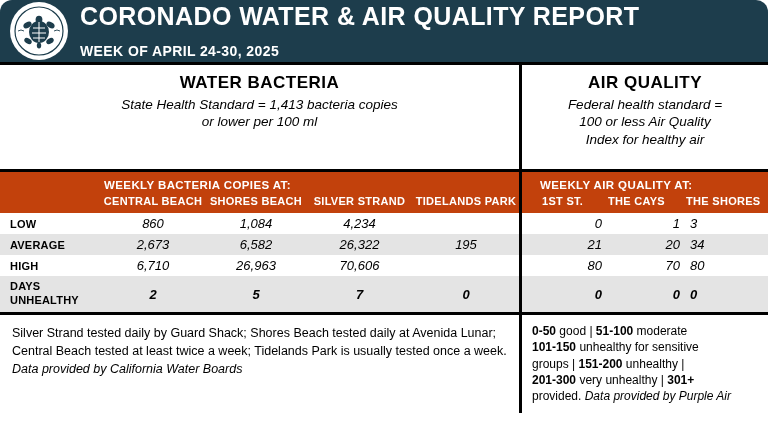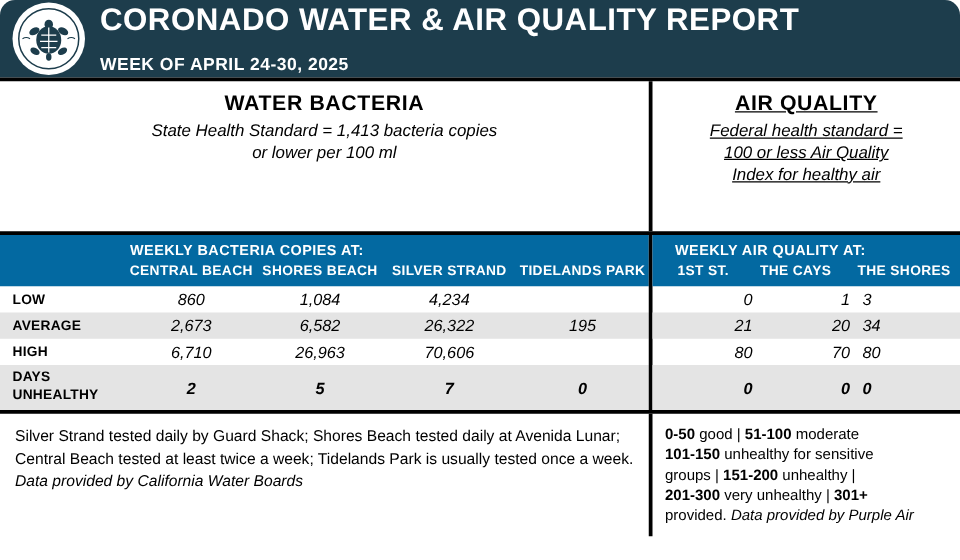--- a/index.html
+++ b/index.html
@@ -66,25 +66,25 @@
     font-weight: bold;
     letter-spacing: 0.5px;
     margin-bottom: 3px;
   }
   .tb-sub {
     font-size: 13.5px;
     font-style: italic;
     line-height: 1.28;
   }
   .left-title { height: 92px; }
-  .right-title { height: 120px; text-decoration: underline; }
+  .right-title { height: 104px; }
 
   
   .band {
-    background: #0369a1;
+    background: #c2410c;
     color: #ffffff;
   }
   .band-top {
     font-size: 11.5px;
     font-weight: bold;
     letter-spacing: 0.4px;
     padding: 7px 0 4px 0;
   }
   .band-cols {
     display: flex;

